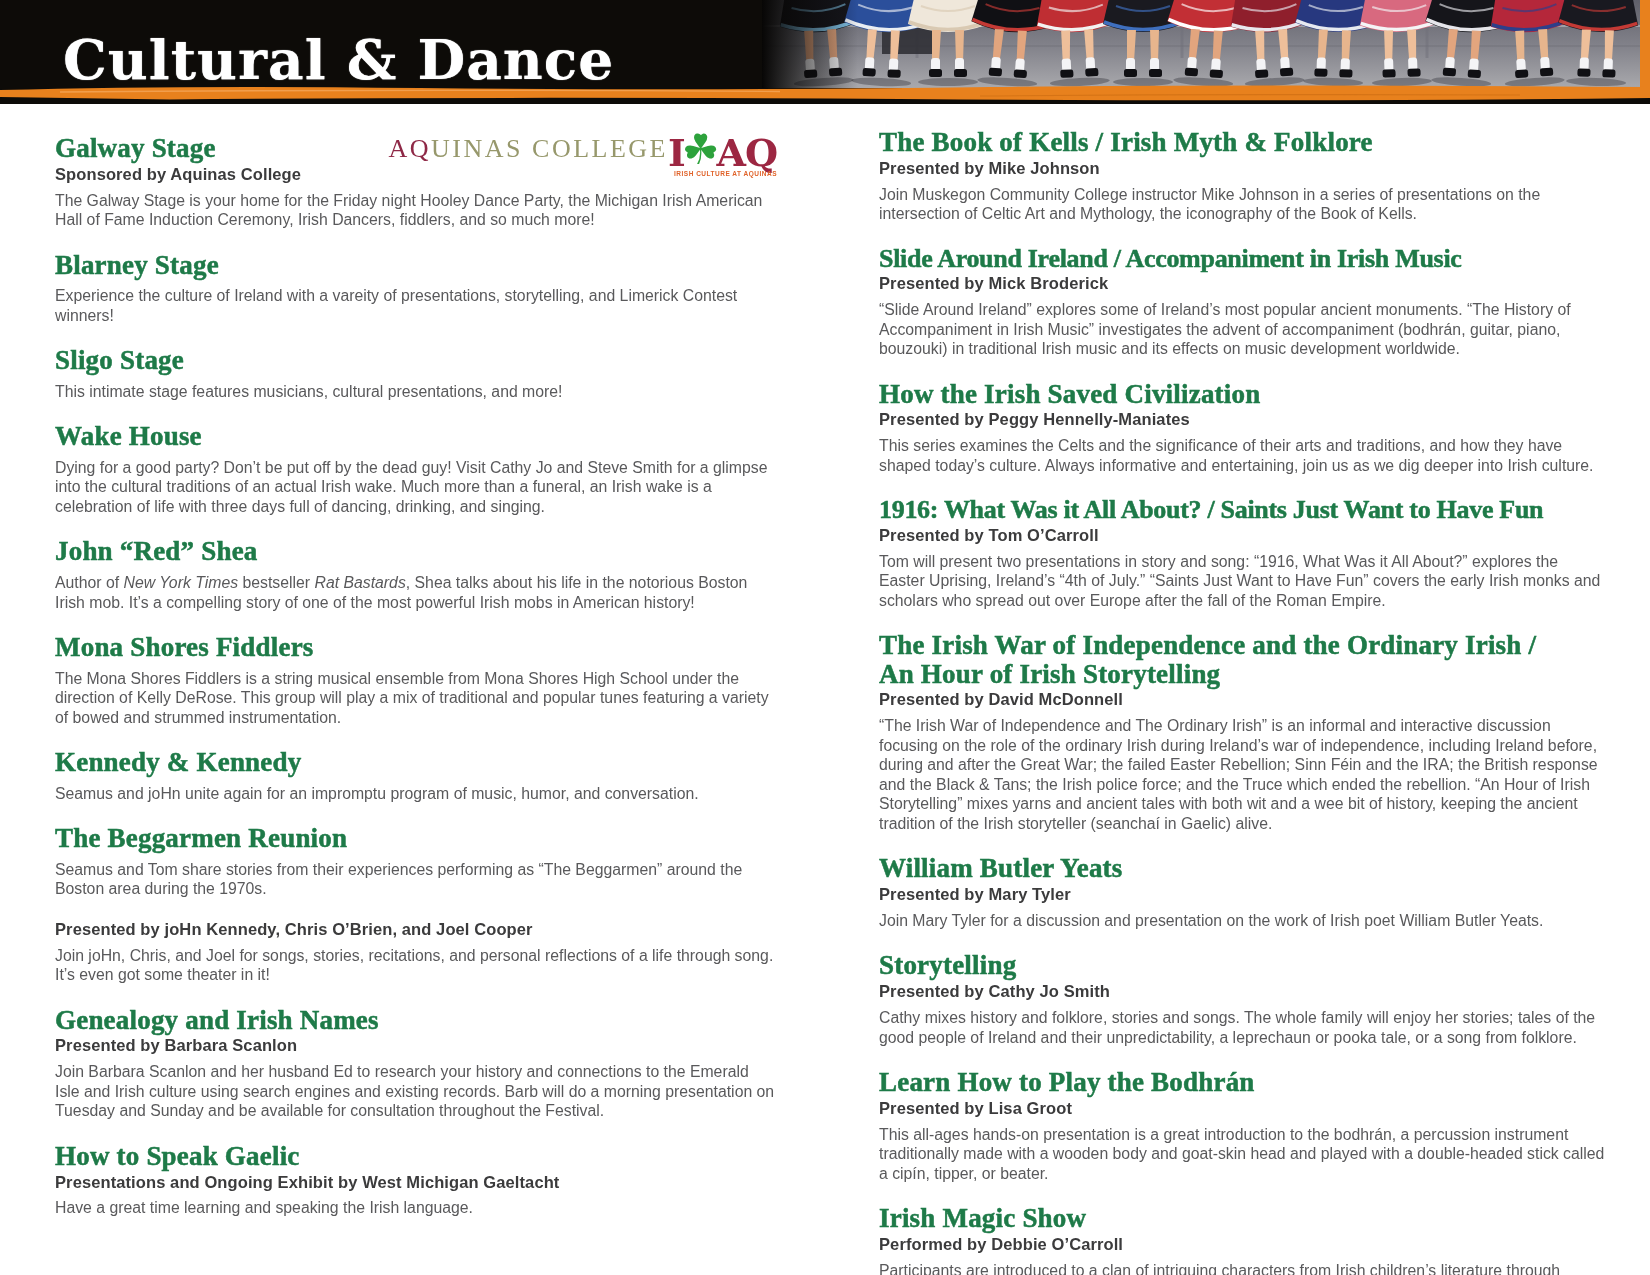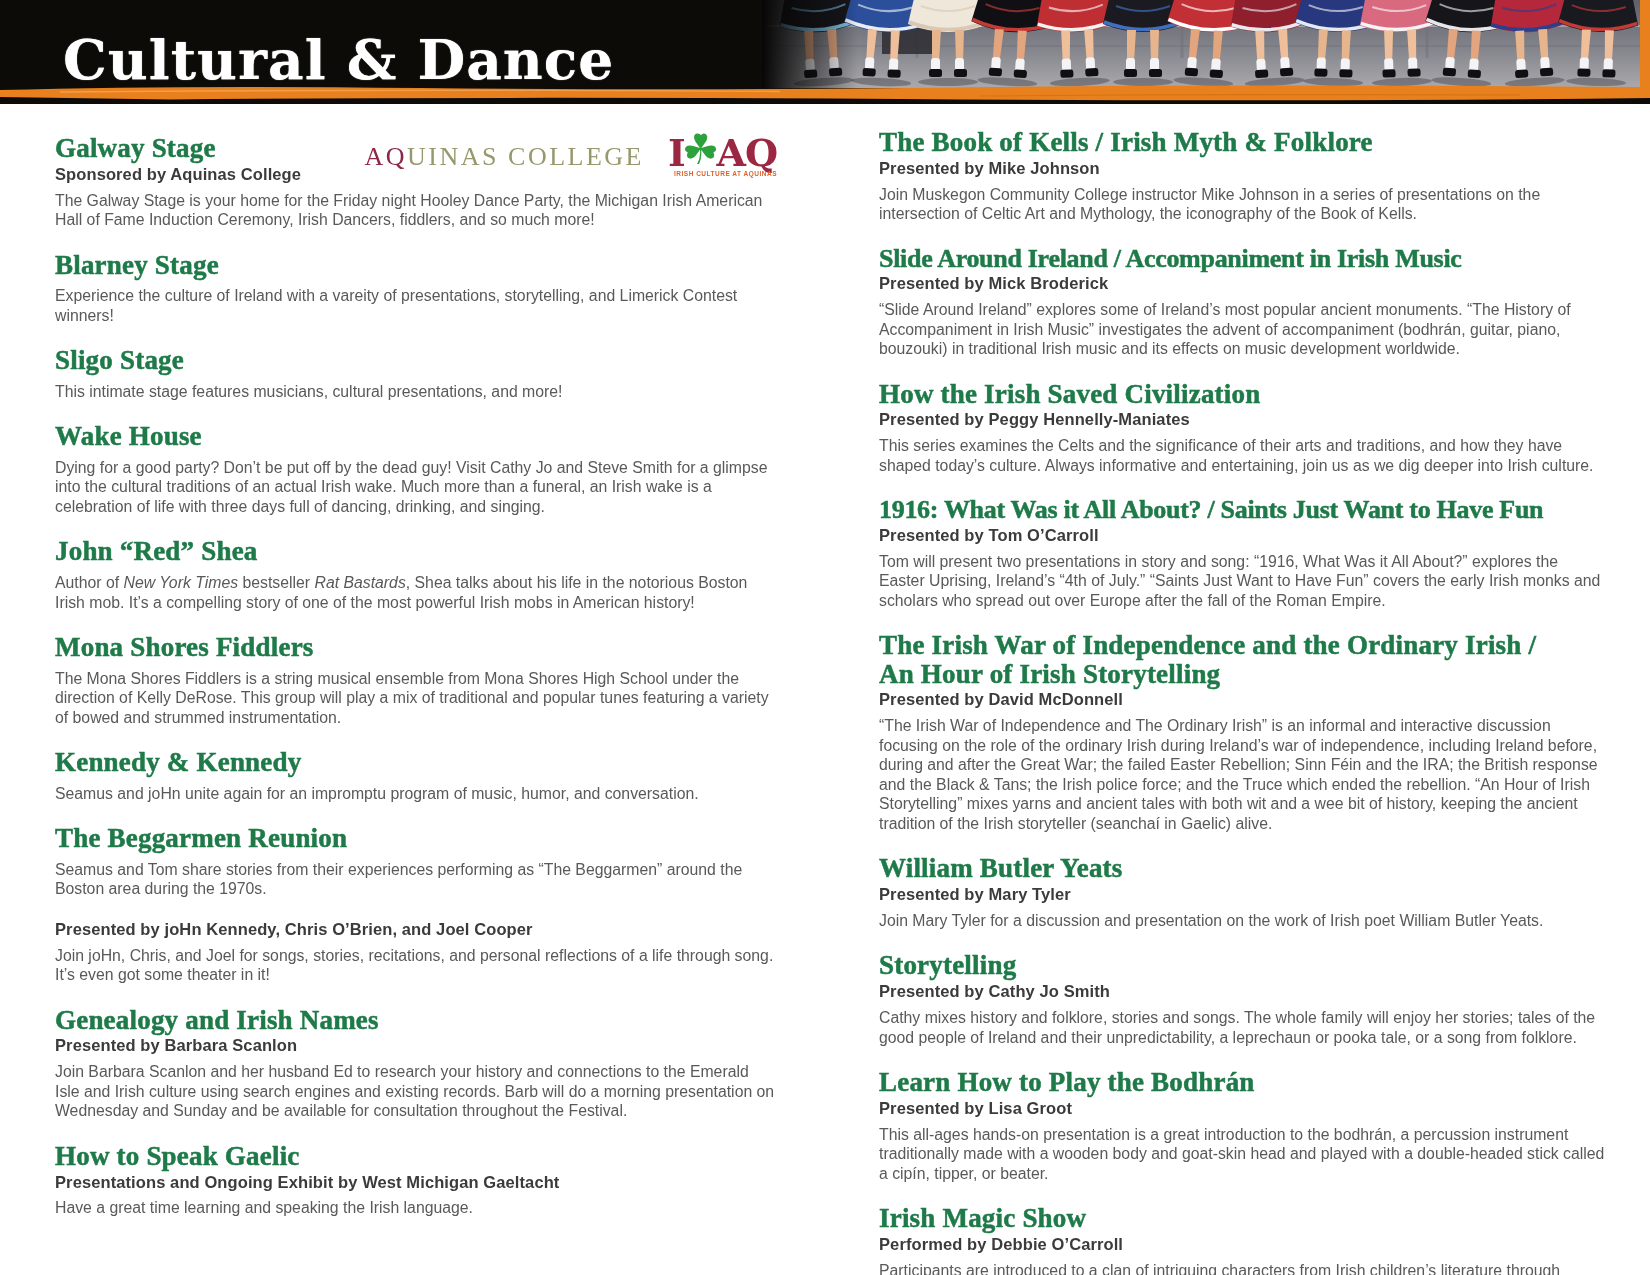--- a/index.html
+++ b/index.html
@@ -31,21 +31,21 @@
   .sec-title.oneline{white-space:nowrap;letter-spacing:-0.3px;font-size:26px;}
   .sec-title .tl{display:block;}
   .sec-sub{
     margin:2px 0 0;font-size:16.5px;font-weight:700;color:#3b3b3c;
     letter-spacing:0.1px;line-height:1.15;
   }
   .sec-body{margin:7px 0 0;font-size:15.8px;line-height:19.5px;color:#59595b;}
   .sec-body em{font-style:italic;}
   
   .first-head{display:flex;justify-content:space-between;align-items:flex-start;margin-top:6px;}
-  .logos{display:flex;align-items:center;gap:24px;padding-top:2px;}
+  .logos{display:flex;align-items:flex-start;padding-top:2px;}
   .aq-logo{
     font-family:"Liberation Serif", serif;font-size:26px;letter-spacing:2.5px;
     color:#97986c;white-space:nowrap;line-height:1;
   }
   .aq-logo .maroon{color:#8e2846;}
   .iaq-logo{text-align:right;line-height:1;position:relative;}
   .iaq-row{display:flex;align-items:center;}
   .iaq-letter{
     font-family:"DejaVu Serif", serif;font-weight:bold;font-size:38px;
     color:#9c2742;line-height:0.9;letter-spacing:-1px;
@@ -310,21 +310,21 @@
       </div>
 
       <div class="section">
         <h3 class="sec-sub">Presented by joHn Kennedy, Chris O’Brien, and Joel Cooper</h3>
         <p class="sec-body">Join joHn, Chris, and Joel for songs, stories, recitations, and personal reflections of a life through song. It’s even got some theater in it!</p>
       </div>
 
       <div class="section">
         <h2 class="sec-title">Genealogy and Irish Names</h2>
         <h3 class="sec-sub">Presented by Barbara Scanlon</h3>
-        <p class="sec-body">Join Barbara Scanlon and her husband Ed to research your history and connections to the Emerald Isle and Irish culture using search engines and existing records. Barb will do a morning presentation on Wednesday and Sunday and be available for consultation throughout the Festival.</p>
+        <p class="sec-body">Join Barbara Scanlon and her husband Ed to research your history and connections to the Emerald Isle and Irish culture using search engines and existing records. Barb will do a morning presentation on Tuesday and Sunday and be available for consultation throughout the Festival.</p>
       </div>
 
       <div class="section">
         <h2 class="sec-title">How to Speak Gaelic</h2>
         <h3 class="sec-sub">Presentations and Ongoing Exhibit by West Michigan Gaeltacht</h3>
         <p class="sec-body">Have a great time learning and speaking the Irish language.</p>
       </div>
 
     </section>
 

